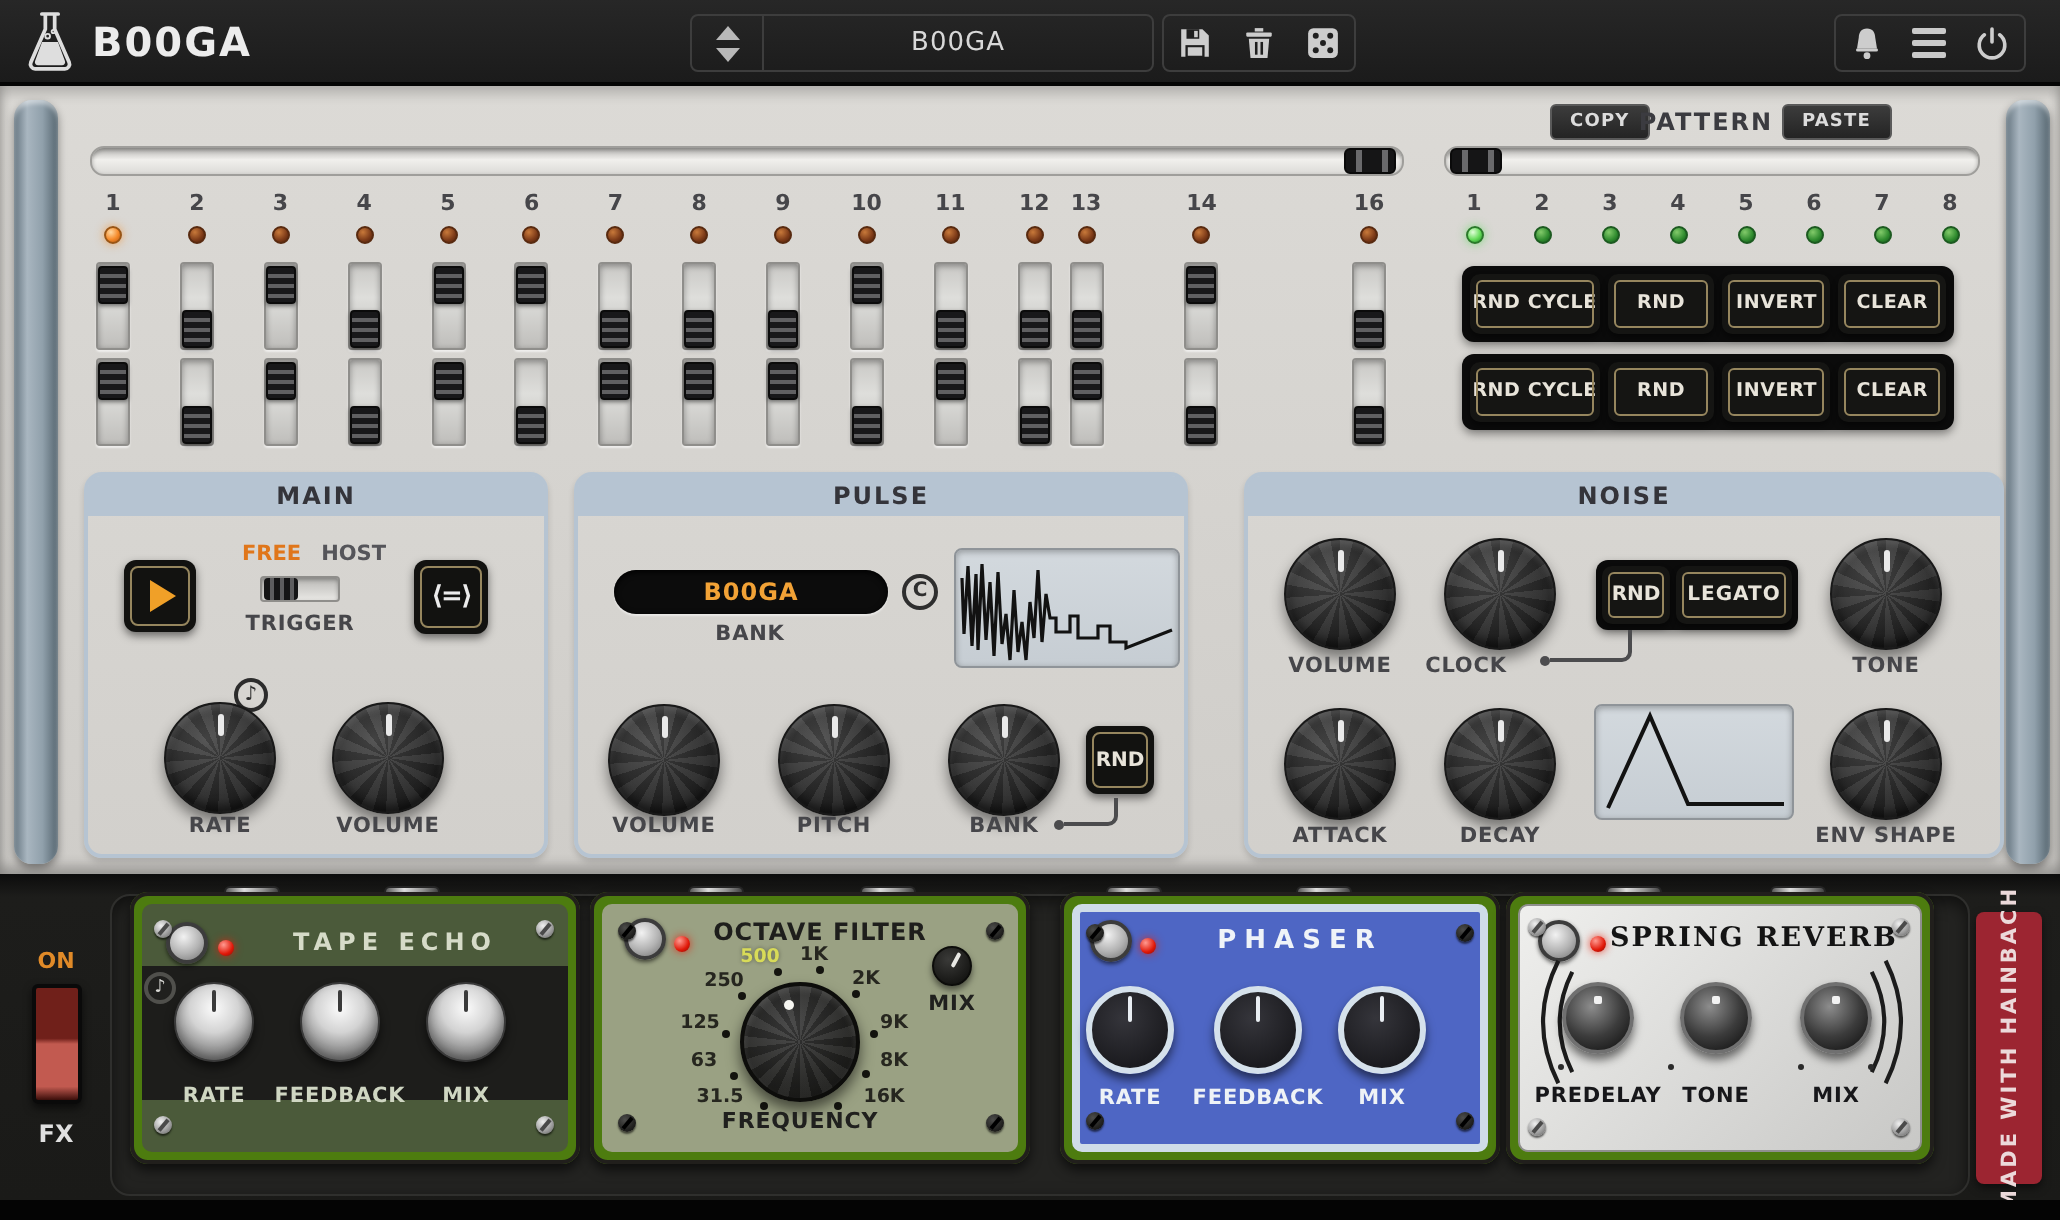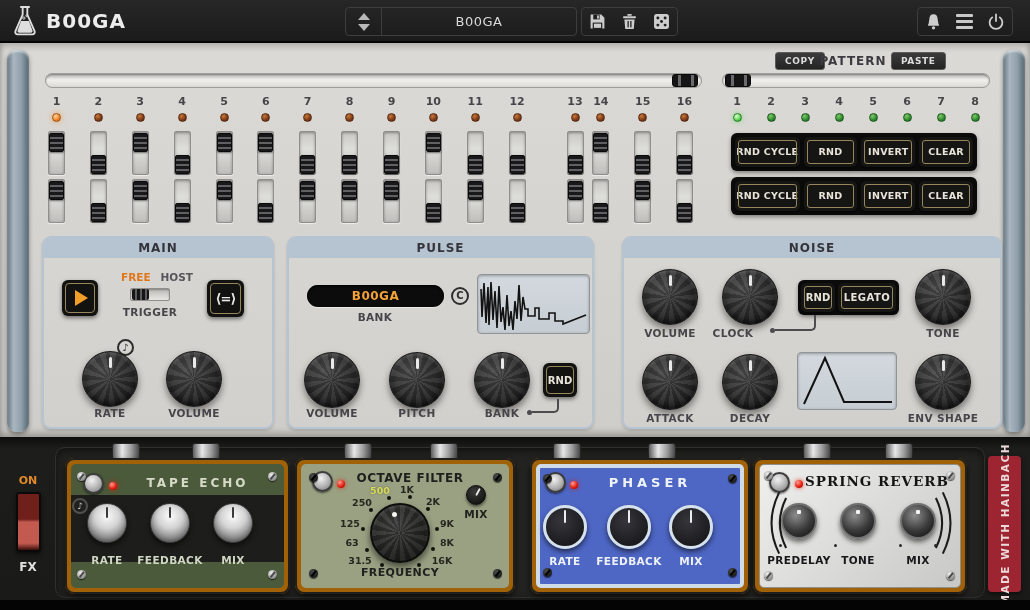--- a/index.html
+++ b/index.html
@@ -68,21 +68,21 @@
 
   
   .fx-bg{position:absolute;left:0;top:437px;width:1030px;height:163px;background:linear-gradient(#0c0c0c,#1d1d1b 7%,#1a1a18)}
   .fx-bottom{position:absolute;left:0;top:600px;width:1030px;height:10px;background:#040404}
   .fx-tray{position:absolute;left:55px;top:447px;width:930px;height:151px;background:#232321;border-radius:10px;border:1px solid #2f2f2d;box-shadow:inset 0 3px 8px rgba(0,0,0,.55)}
   .on-label{position:absolute;left:8px;top:474px;width:40px;text-align:center;color:#e08a28;font-size:11px;font-weight:bold}
   .fx-label{position:absolute;left:8px;top:560px;width:40px;text-align:center;color:#e0e0e0;font-size:12px;font-weight:bold}
   .fx-switch{position:absolute;left:16px;top:492px;width:25px;height:60px;border-radius:3px;border:2px solid #0a0a0a;cursor:pointer;
     background:linear-gradient(#70201a 0 45%,#c25a50 50% 88%,#3a0e0a 100%);box-shadow:0 2px 4px rgba(0,0,0,.6)}
   .jack{position:absolute;top:443px;width:28px;height:16px;border-radius:3px 3px 0 0;background:linear-gradient(90deg,#5e5e5e,#e8e8e8 35%,#9c9c9c 70%,#474747);border:1px solid #262626;border-bottom:none}
-  .pedal{position:absolute;top:458px;height:136px;background:#a16207;border-radius:9px;box-shadow:0 3px 6px rgba(0,0,0,.6),inset 0 0 0 2px #211f1c}
+  .pedal{position:absolute;top:446px;height:136px;background:#4d7c0f;border-radius:9px;box-shadow:0 3px 6px rgba(0,0,0,.6),inset 0 0 0 2px #211f1c}
   .plate{position:absolute;inset:6px;border-radius:5px}
   .fx-title{position:absolute;font-weight:bold;text-align:center}
   .fx-klabel{position:absolute;font-size:10.5px;font-weight:bold;letter-spacing:.4px;text-align:center}
   .stomp{position:absolute;width:21px;height:21px;border-radius:50%;background:radial-gradient(circle at 40% 32%,#f2f2f2,#b2b2b2 55%,#707070);border:2px solid #3c3c3c;box-shadow:0 1px 2px rgba(0,0,0,.6);cursor:pointer}
   .red-led{position:absolute;width:8px;height:8px;border-radius:50%;background:radial-gradient(circle at 35% 30%,#ff9a90,#e01808 60%,#800a04);box-shadow:0 0 4px rgba(230,30,10,.8)}
   .screw{position:absolute;width:9px;height:9px;border-radius:50%;background:radial-gradient(circle at 38% 32%,#f0f0f0,#9a9a9a 60%,#5c5c5c);box-shadow:0 1px 1px rgba(0,0,0,.6)}
   .screw::after{content:"";position:absolute;left:3.5px;top:1px;width:1.5px;height:6.5px;background:#4a4a4a;transform:rotate(40deg)}
   .screw.dark{background:radial-gradient(circle at 38% 32%,#4c4c4a,#222220 60%,#0e0e0e)}
   .screw.dark::after{background:#000}
   .knob-silver{background:radial-gradient(circle at 50% 32%,#fbfbfb,#d3d3d3 38%,#9b9b9b 62%,#5d5d5d);border:1px solid #3a3a3a;box-shadow:0 3px 5px rgba(0,0,0,.55),inset 0 -2px 4px rgba(0,0,0,.3)}
@@ -313,48 +313,38 @@
       <div class="step-col" style="left:461.1px">
         <div class="step-num">12</div>
         <div class="led orange"></div>
         <div class="vslider">
           <div class="vhandle" style="top:23px"></div>
         </div>
         <div class="vslider">
           <div class="vhandle" style="top:23px"></div>
         </div>
       </div>
-      <div class="step-col" style="left:519px">
+      <div class="step-col" style="left:487px">
         <div class="step-num">13</div>
         <div class="led orange"></div>
         <div class="vslider">
           <div class="vhandle" style="top:23px"></div>
         </div>
         <div class="vslider">
           <div class="vhandle" style="top:1px"></div>
         </div>
       </div>
       <div class="step-col" style="left:544.8px">
         <div class="step-num">14</div>
         <div class="led orange"></div>
         <div class="vslider">
           <div class="vhandle" style="top:1px"></div>
         </div>
         <div class="vslider">
           <div class="vhandle" style="top:23px"></div>
-        </div>
-      </div>
-      <div class="step-col" style="left:586.7px">
-        <div class="step-num">15</div>
-        <div class="led orange"></div>
-        <div class="vslider">
-          <div class="vhandle" style="top:23px"></div>
-        </div>
-        <div class="vslider">
-          <div class="vhandle" style="top:1px"></div>
         </div>
       </div>
       <div class="step-col" style="left:628.5px">
         <div class="step-num">16</div>
         <div class="led orange"></div>
         <div class="vslider">
           <div class="vhandle" style="top:23px"></div>
         </div>
         <div class="vslider">
           <div class="vhandle" style="top:23px"></div>

